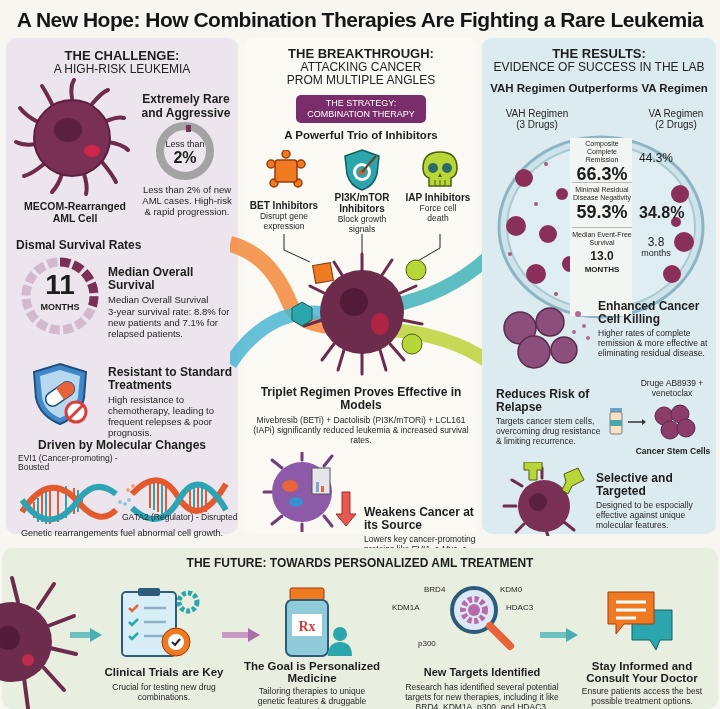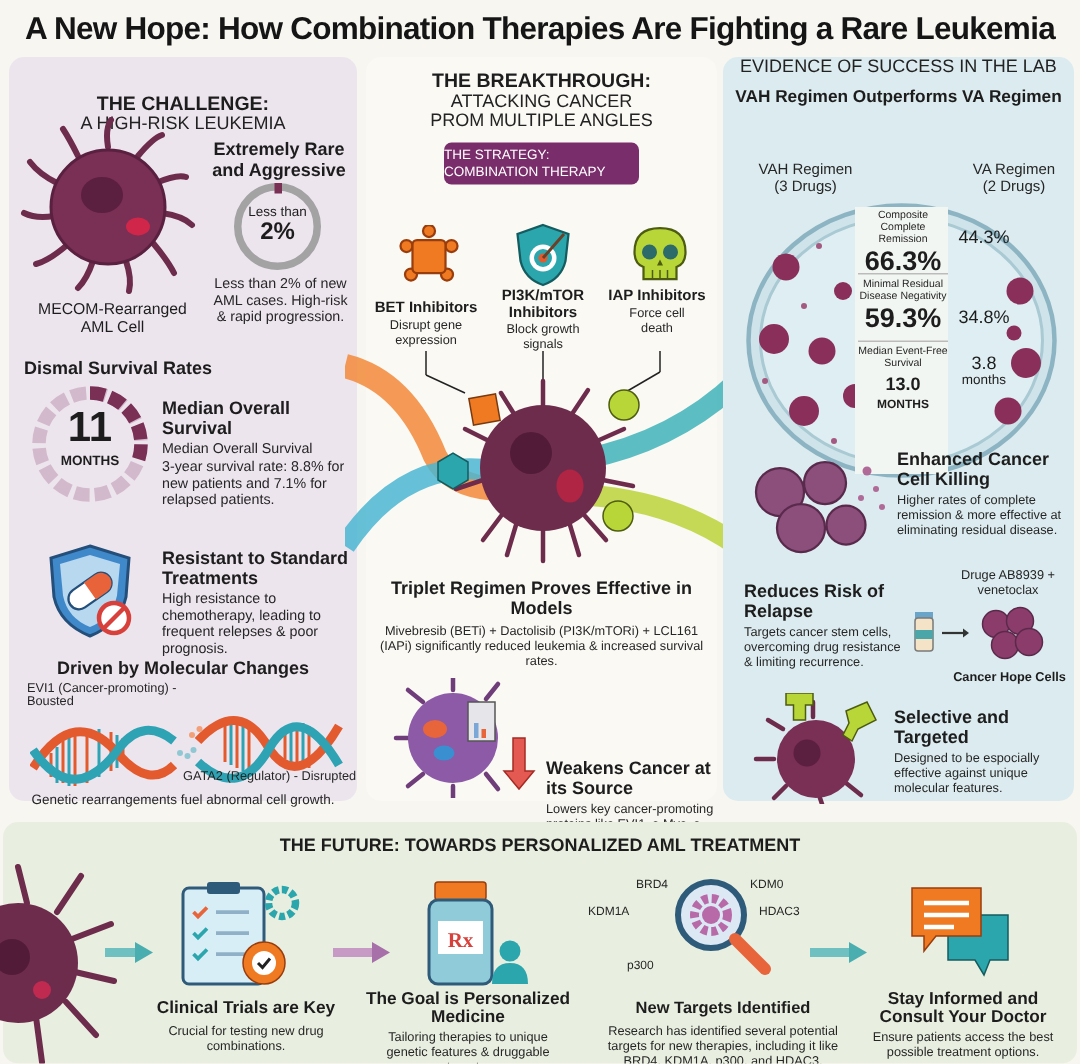--- a/index.html
+++ b/index.html
@@ -17,21 +17,21 @@
 .s{font-size:9.5px;line-height:11px;color:#262626}
 .c{text-align:center}
 svg{display:block}
 </style>
 </head>
 <body>
 
 <div class="title">A New Hope: How Combination Therapies Are Fighting a Rare Leukemia</div>
 
 <div class="panel p-left">
-  <div class="ph" style="margin-top:24px">THE CHALLENGE:</div>
+  <div class="ph" style="margin-top:11px">THE CHALLENGE:</div>
   <div class="psub">A HIGH-RISK LEUKEMIA</div>
 
   <div class="abs" style="left:6px;top:40px">
     <svg width="120" height="120" viewBox="0 0 120 120">
       <g stroke="#6e2c4c" stroke-width="4" stroke-linecap="round" fill="none">
         <path d="M60 20 Q58 8 62 2"></path>
           <path d="M80 26 Q90 14 96 12"></path>
           <path d="M92 44 Q106 38 112 40"></path>
         <path d="M96 64 Q110 66 116 72"></path>
           <path d="M90 84 Q100 96 104 104"></path>
@@ -41,24 +41,24 @@
           <path d="M24 66 Q12 68 4 64"></path>
         <path d="M26 44 Q14 38 8 30"></path>
           <path d="M40 26 Q34 14 30 8"></path>
       </g>
       <circle cx="60" cy="60" r="38" fill="#7a2f55"></circle>
       <circle cx="60" cy="60" r="38" fill="none" stroke="#5a2040" stroke-width="2"></circle>
       <ellipse cx="56" cy="52" rx="14" ry="12" fill="#5b1f3f"></ellipse>
       <ellipse cx="80" cy="73" rx="8" ry="6" fill="#d0264a"></ellipse>
     </svg>
   </div>
-  <div class="abs c h" style="left:14px;top:162px;width:110px;font-size:10.5px;line-height:12px;font-weight:normal">MECOM-Rearranged AML Cell</div>
+  <div class="abs c h" style="left:14px;top:162px;width:110px;font-size:10.5px;line-height:12px;font-weight:bold">MECOM-Rearranged AML Cell</div>
 
   <div class="abs c h" style="left:128px;top:54px;width:104px;font-size:12px;line-height:14px">Extremely Rare and Aggressive</div>
-  <div class="abs" style="left:150px;top:84px;width:58px;height:58px;border-radius:50%;border:5px solid #a3a3a3">
+  <div class="abs" style="left:150px;top:84px;width:58px;height:58px;border-radius:50%;border:8px solid #a3a3a3">
     <div class="abs" style="left:22px;top:-5px;width:5px;height:7px;background:#7a2f55"></div>
     <div class="c" style="font-size:9px;margin-top:9px">Less than</div>
     <div class="c h" style="font-size:16px;line-height:17px">2%</div>
   </div>
   <div class="abs c s" style="left:132px;top:146px;width:98px">Less than 2% of new AML cases. High-risk &amp; rapid progression.</div>
 
   <div class="abs h" style="left:10px;top:200px;font-size:12px">Dismal Survival Rates</div>
   <div class="abs" style="left:14px;top:218px">
     <svg width="80" height="80" viewBox="0 0 80 80">
       <g stroke-width="9" fill="none">
@@ -131,24 +131,25 @@
         </g>
     </svg>
   </div>
   <div class="abs s" style="left:116px;top:474px;width:116px;font-size:8.5px">GATA2 (Regulator) - Disrupted</div>
   <div class="abs c s" style="left:0;top:490px;width:232px;font-size:9px">Genetic rearrangements fuel abnormal cell growth.</div>
 </div>
 
 <div class="panel p-mid">
   <div class="ph" style="margin-top:9px">THE BREAKTHROUGH:</div>
   <div class="psub" style="width:150px;margin:0 auto">ATTACKING CANCER PROM MULTIPLE ANGLES</div>
-  <div style="margin:8px auto 0;width:130px;background:#7a2d6b;border-radius:5px;padding:3px 0;color:#fff;text-align:left;font-size:9px;line-height:11px">
+  <div style="margin:8px auto 0;width:130px;background:#7a2d6b;border-radius:5px;padding:3px 0;color:#fff;text-align:center;font-size:9px;line-height:11px">
     <div>THE STRATEGY:</div>
     <div>COMBINATION THERAPY</div>
   </div>
+  <div class="c h" style="margin-top:6px;font-size:11.5px">A Powerful Trio of Inhibitors</div>
 
   <div class="abs" style="left:22px;top:112px">
     <svg width="40" height="40" viewBox="0 0 40 40">
         <g fill="#f07a22" stroke="#9a3d0c" stroke-width="1.5">
           <circle cx="20" cy="4" r="4"></circle>
           <circle cx="5" cy="14" r="4"></circle>
           <circle cx="35" cy="14" r="4"></circle>
           <circle cx="8" cy="33" r="4"></circle>
           <circle cx="32" cy="33" r="4"></circle>
           <rect x="9" y="10" width="22" height="22" rx="3"></rect>
@@ -247,20 +248,21 @@
       <rect x="54" y="30" width="3" height="10" fill="#7aa7d6"></rect>
         <rect x="59" y="34" width="3" height="6" fill="#e8643a"></rect>
       <path d="M80 40 v22 h-6 l10 12 10 -12 h-6 v-22 z" fill="#e45a52" stroke="#a52a24"></path>
     </svg>
   </div>
   <div class="abs h" style="left:120px;top:468px;width:110px;font-size:12px;line-height:13px">Weakens Cancer at its Source</div>
   <div class="abs s" style="left:120px;top:496px;width:112px;font-size:8.5px;line-height:10px">Lowers key cancer-promoting proteins like EVI1, c-Myc, c-Myb, making cancer cells easier to destroy.</div>
 </div>
 
 <div class="panel p-right">
+  <div class="ph" style="margin-top:9px">THE RESULTS:</div>
   <div class="psub">EVIDENCE OF SUCCESS IN THE LAB</div>
   <div class="c h" style="margin-top:8px;font-size:11.5px">VAH Regimen Outperforms VA Regimen</div>
   <div class="abs c s" style="left:20px;top:70px;width:70px;font-size:10px">VAH Regimen (3 Drugs)</div>
   <div class="abs c s" style="left:164px;top:70px;width:60px;font-size:10px">VA Regimen (2 Drugs)</div>
 
   <div class="abs" style="left:14px;top:96px">
     <svg width="210" height="186" viewBox="0 0 210 186">
       <ellipse cx="105" cy="93" rx="102" ry="90" fill="#cfe3ea" stroke="#8db4c2" stroke-width="3"></ellipse>
       <ellipse cx="105" cy="93" rx="94" ry="82" fill="#dfeef2" stroke="#a9c9d3" stroke-width="2"></ellipse>
       <g fill="#8a2f5a">
@@ -288,21 +290,21 @@
   <div class="abs c" style="left:88px;top:102px;width:64px">
     <div class="s" style="font-size:7px;line-height:8px">Composite Complete Remission</div>
     <div class="h" style="font-size:18px">66.3%</div>
   </div>
   <div class="abs h" style="left:157px;top:113px;font-size:12px;font-weight:normal">44.3%</div>
   <div class="abs" style="left:90px;top:144px;width:60px;height:1px;background:#bbb"></div>
   <div class="abs c" style="left:88px;top:148px;width:64px">
     <div class="s" style="font-size:7px;line-height:8px">Minimal Residual Disease Negativity</div>
     <div class="h" style="font-size:18px">59.3%</div>
   </div>
-  <div class="abs h" style="left:157px;top:166px;font-size:12px;font-weight:normal">34.8%</div>
+  <div class="abs h" style="left:157px;top:166px;font-size:16px;font-weight:bold">34.8%</div>
   <div class="abs" style="left:90px;top:189px;width:60px;height:1px;background:#bbb"></div>
   <div class="abs c" style="left:86px;top:193px;width:68px">
     <div class="s" style="font-size:7px;line-height:8px">Median Event-Free Survival</div>
     <div class="h" style="font-size:12px;line-height:18px">13.0</div>
     <div class="h" style="font-size:8px">MONTHS</div>
   </div>
   <div class="abs c" style="left:154px;top:198px;width:40px">
     <div style="font-size:12px;line-height:12px">3.8</div>
     <div style="font-size:9px">months</div>
   </div>
@@ -337,21 +339,21 @@
         <line x1="20" y1="20" x2="34" y2="20" stroke="#333" stroke-width="1.5"></line>
         <path d="M34 17 l4 3 -4 3 z" fill="#333"></path>
         <g fill="#8c3c6a" stroke="#5a2a4c">
           <circle cx="56" cy="14" r="9"></circle>
           <circle cx="72" cy="12" r="9"></circle>
           <circle cx="62" cy="28" r="9"></circle>
           <circle cx="78" cy="26" r="9"></circle>
         </g>
       </svg>
   </div>
-  <div class="abs c h" style="left:146px;top:408px;width:90px;font-size:8.5px">Cancer Hope Cells</div>
+  <div class="abs c h" style="left:146px;top:408px;width:90px;font-size:8.5px">Cancer Stem Cells</div>
 
   <div class="abs" style="left:20px;top:424px">
     <svg width="90" height="74" viewBox="0 0 90 74">
         <g stroke="#6e2c4c" stroke-width="3" stroke-linecap="round">
           <line x1="40" y1="16" x2="40" y2="6"></line>
           <line x1="20" y1="24" x2="10" y2="18"></line>
           <line x1="14" y1="44" x2="2" y2="44"></line>
           <line x1="22" y1="62" x2="14" y2="70"></line>
           <line x1="44" y1="68" x2="46" y2="74"></line>
           <line x1="62" y1="60" x2="72" y2="68"></line>

